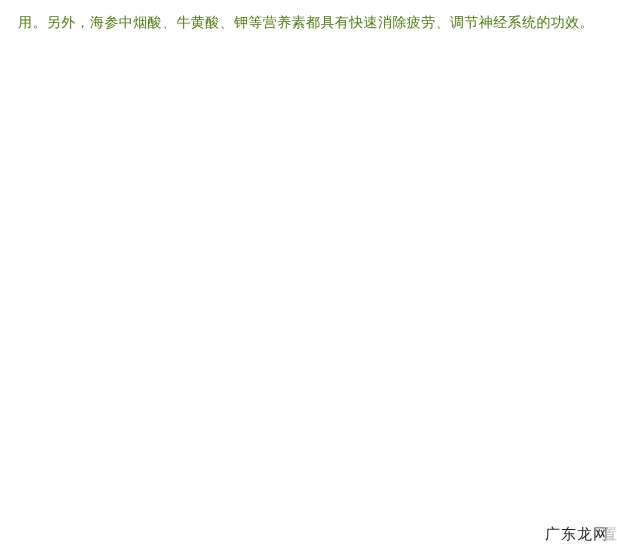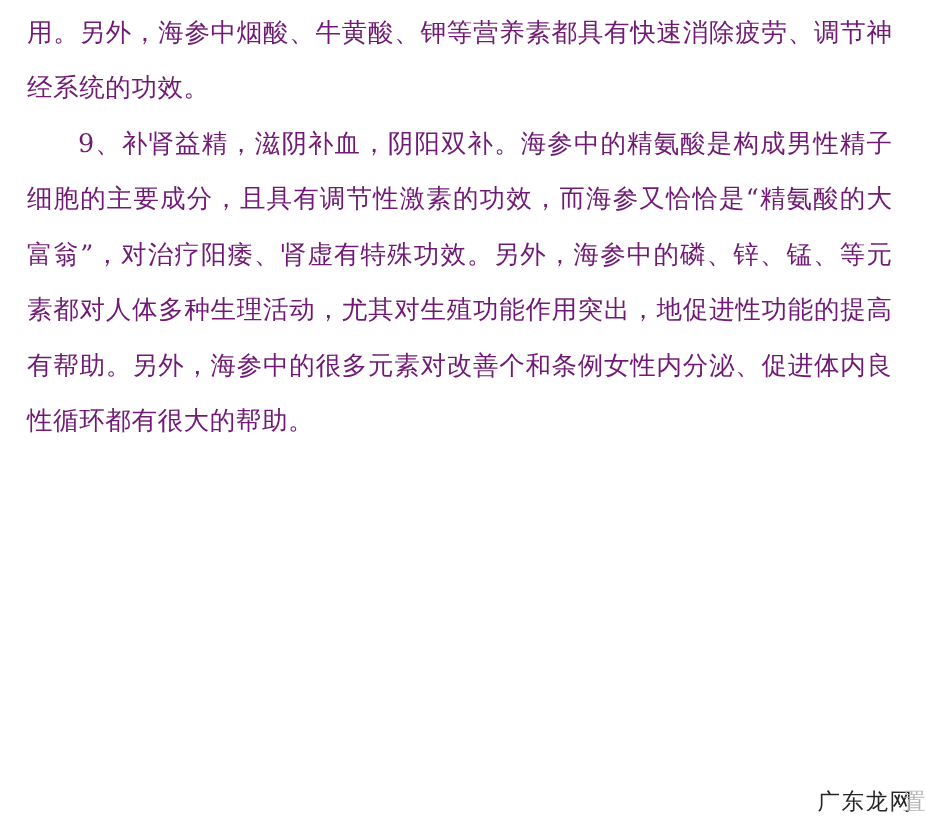--- a/index.html
+++ b/index.html
@@ -15,23 +15,23 @@
     position: relative;
   }
   .page {
     position: relative;
     width: 617px;
     height: 546px;
     box-sizing: border-box;
     padding: 4px 22px 0 18px;
   }
   .para {
-    font-size: 17px;
+    font-size: 14px;
     line-height: 37px;
-    color: #701a75;
+    color: #4d7c0f;
     text-align: justify;
     text-justify: inter-ideograph;
     margin: 0;
     letter-spacing: 0.4px;
   }
   .indent {
     text-indent: 2em;
   }
   .watermark {
     position: absolute;
@@ -51,16 +51,15 @@
     font-size: 15px;
     color: #b5b5b5;
     font-family: "DejaVu Sans", "Liberation Sans", sans-serif;
   }
 </style>
 </head>
 <body>
 
 <div class="page">
   <p class="para">用。另外，海参中烟酸、牛黄酸、钾等营养素都具有快速消除疲劳、调节神经系统的功效。</p>
-  <p class="para indent">9、补肾益精，滋阴补血，阴阳双补。海参中的精氨酸是构成男性精子细胞的主要成分，且具有调节性激素的功效，而海参又恰恰是“精氨酸的大富翁”，对治疗阳痿、肾虚有特殊功效。另外，海参中的磷、锌、锰、等元素都对人体多种生理活动，尤其对生殖功能作用突出，地促进性功能的提高有帮助。另外，海参中的很多元素对改善个和条例女性内分泌、促进体内良性循环都有很大的帮助。</p>
   <div class="watermark">广东龙网</div>
   <div class="watermark-tail">置</div>
 </div>
 
 </body></html>

